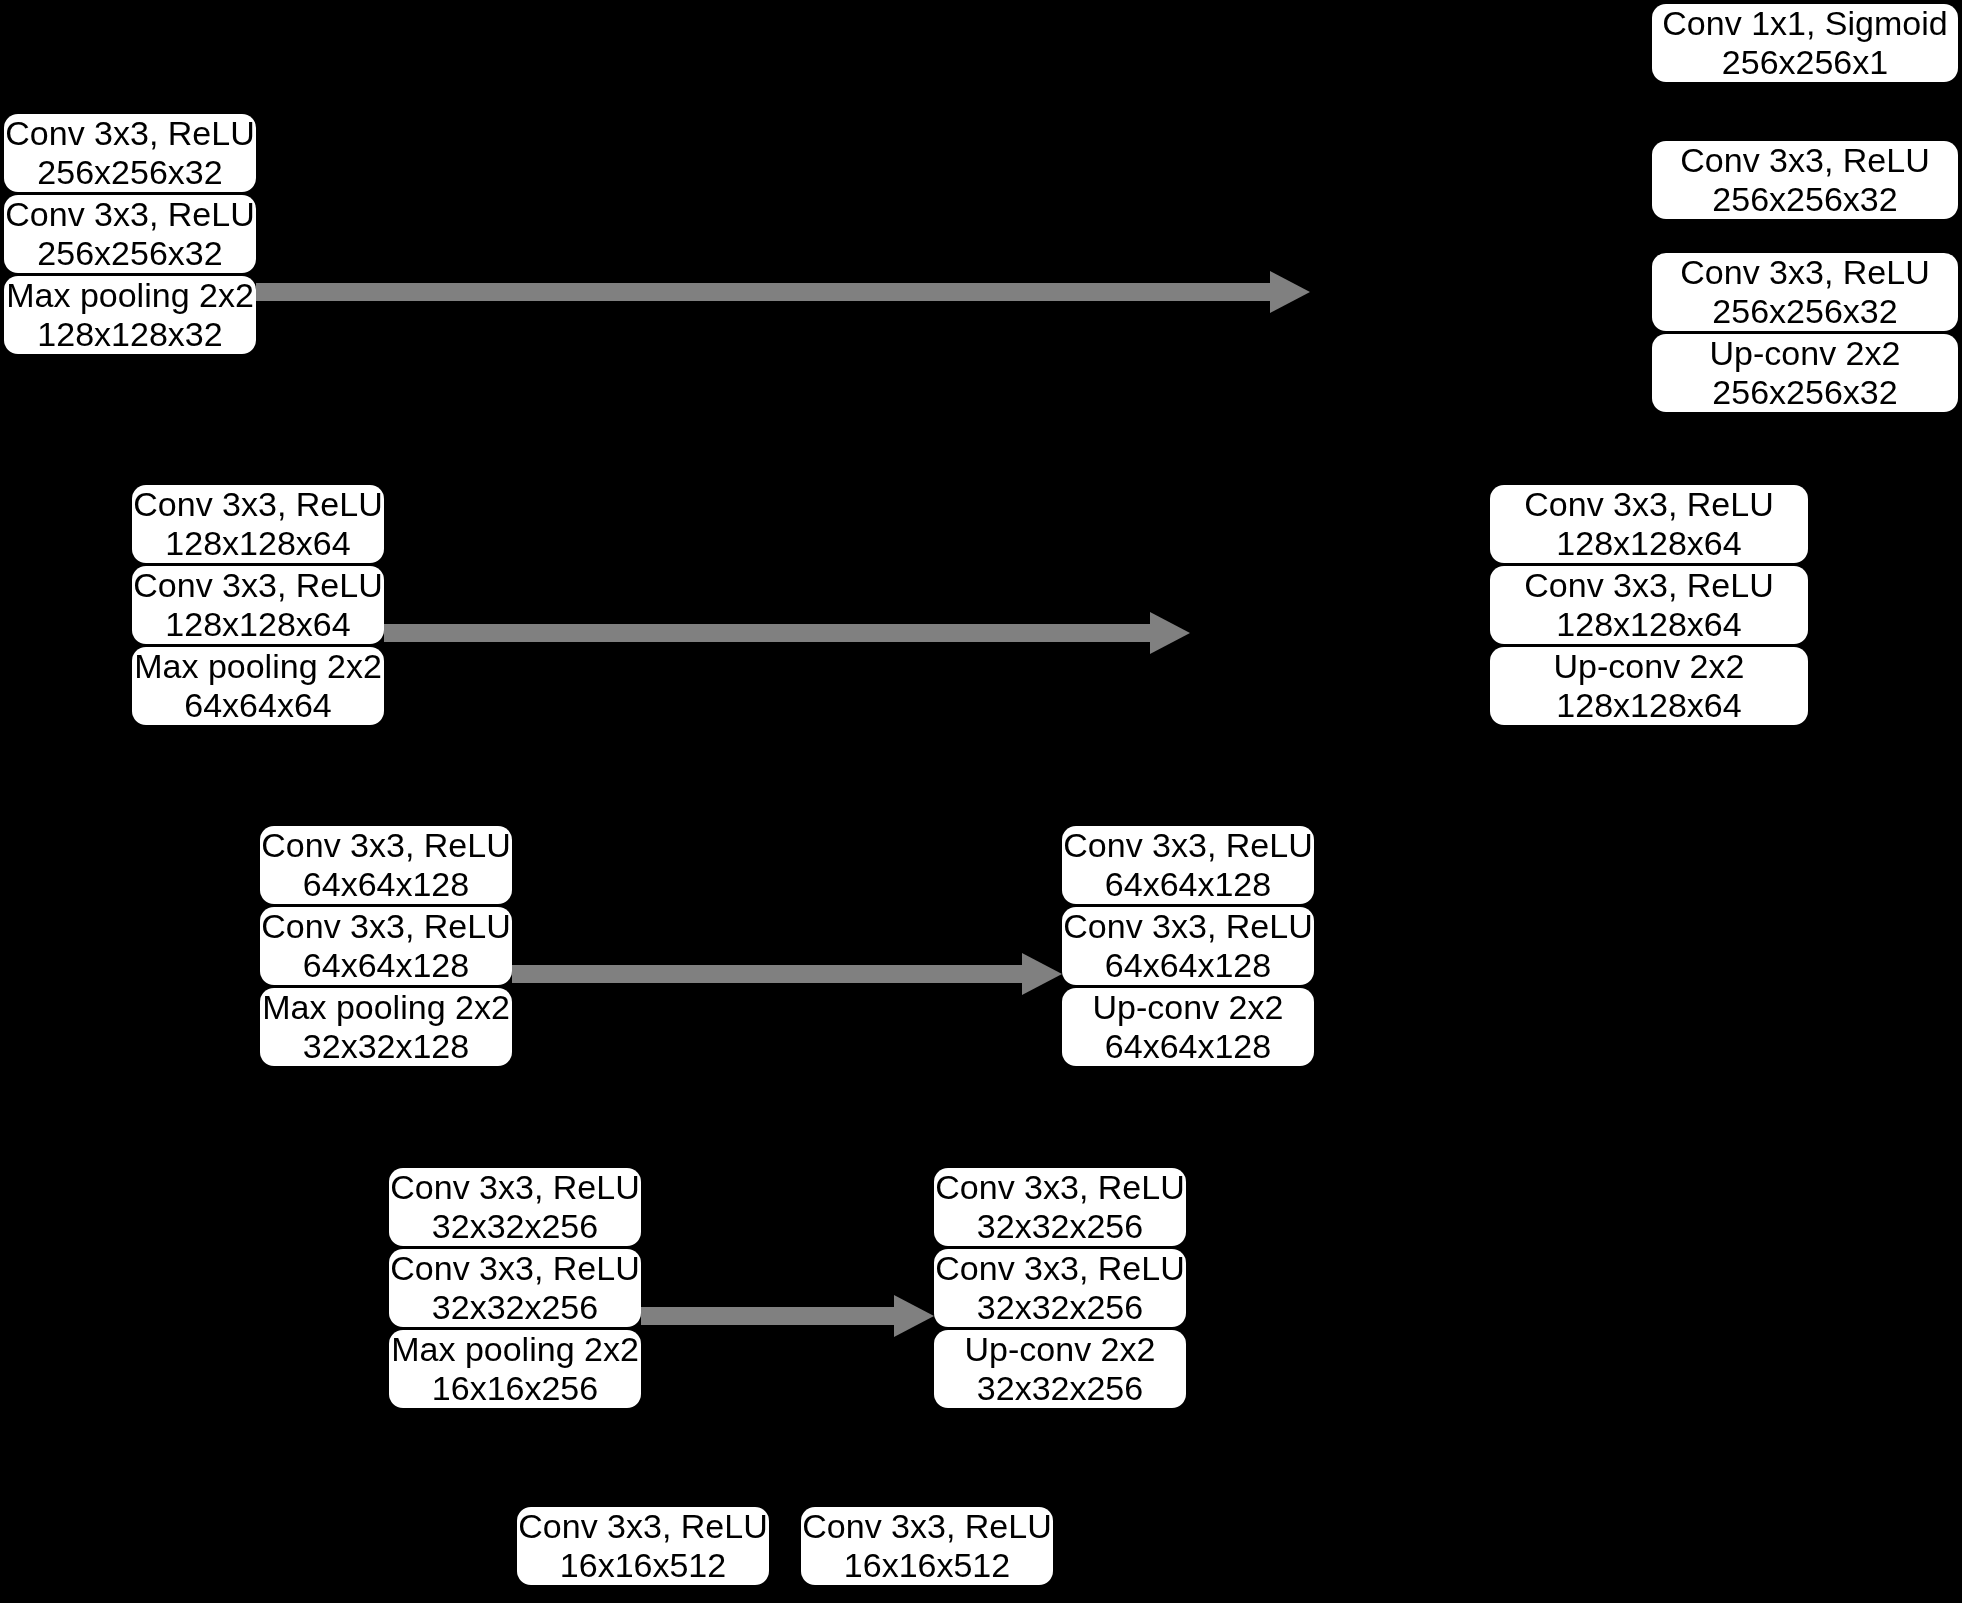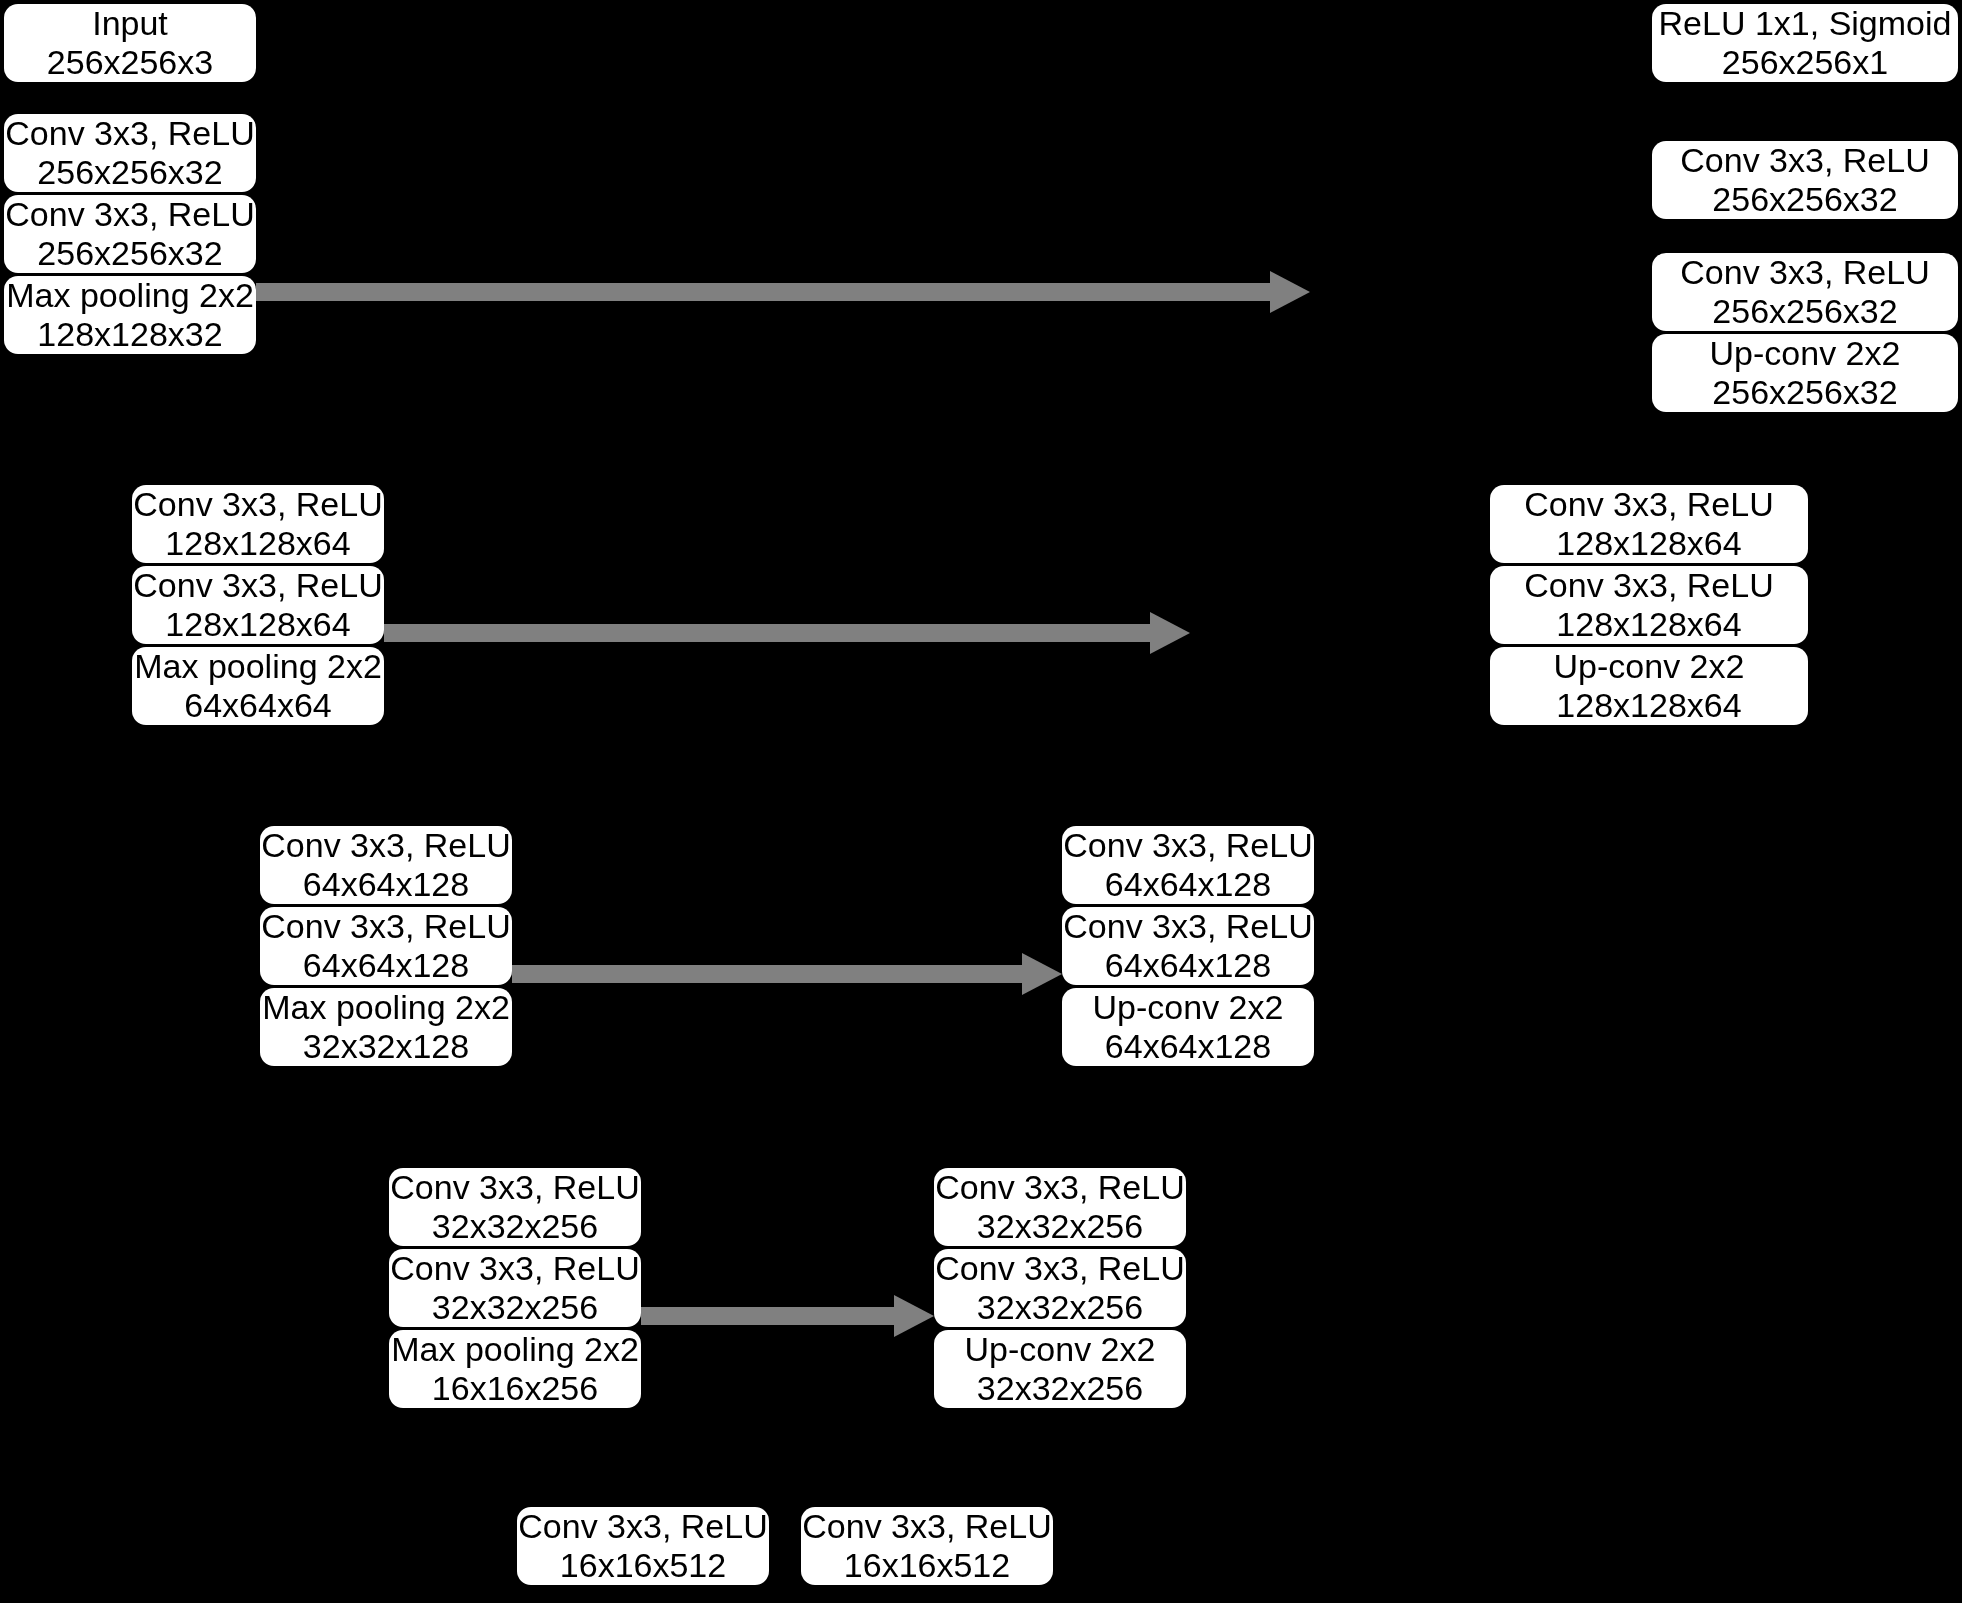--- a/index.html
+++ b/index.html
@@ -73,24 +73,20 @@
   <div class="skip" style="left:512px; top:974px; width:550px;">
     <div class="shaft" style="width:510px;"></div>
     <div class="head" style="left:510px;"></div>
   </div>
 
   <div class="skip" style="left:641px; top:1316px; width:293px;">
     <div class="shaft" style="width:253px;"></div>
     <div class="head" style="left:253px;"></div>
   </div>
 
-  <div class="node" style="left:4px; top:4px; width:252px; height:78px;">
-    <span class="l1">Input</span>
-    <span class="l2">256x256x3</span>
-  </div>
 
   <div class="node" style="left:4px; top:114px; width:252px; height:78px;">
     <span class="l1">Conv 3x3, ReLU</span>
     <span class="l2">256x256x32</span>
   </div>
 
   <div class="node" style="left:4px; top:195px; width:252px; height:78px;">
     <span class="l1">Conv 3x3, ReLU</span>
     <span class="l2">256x256x32</span>
   </div>
@@ -209,17 +205,17 @@
     <span class="l1">Conv 3x3, ReLU</span>
     <span class="l2">256x256x32</span>
   </div>
 
   <div class="node" style="left:1652px; top:334px; width:306px; height:78px;">
     <span class="l1">Up-conv 2x2</span>
     <span class="l2">256x256x32</span>
   </div>
 
   <div class="node" style="left:1652px; top:4px; width:306px; height:78px;">
-    <span class="l1">ReLU 1x1, Sigmoid</span>
+    <span class="l1">Conv 1x1, Sigmoid</span>
     <span class="l2">256x256x1</span>
   </div>
 
 </div>
 
 </body></html>

